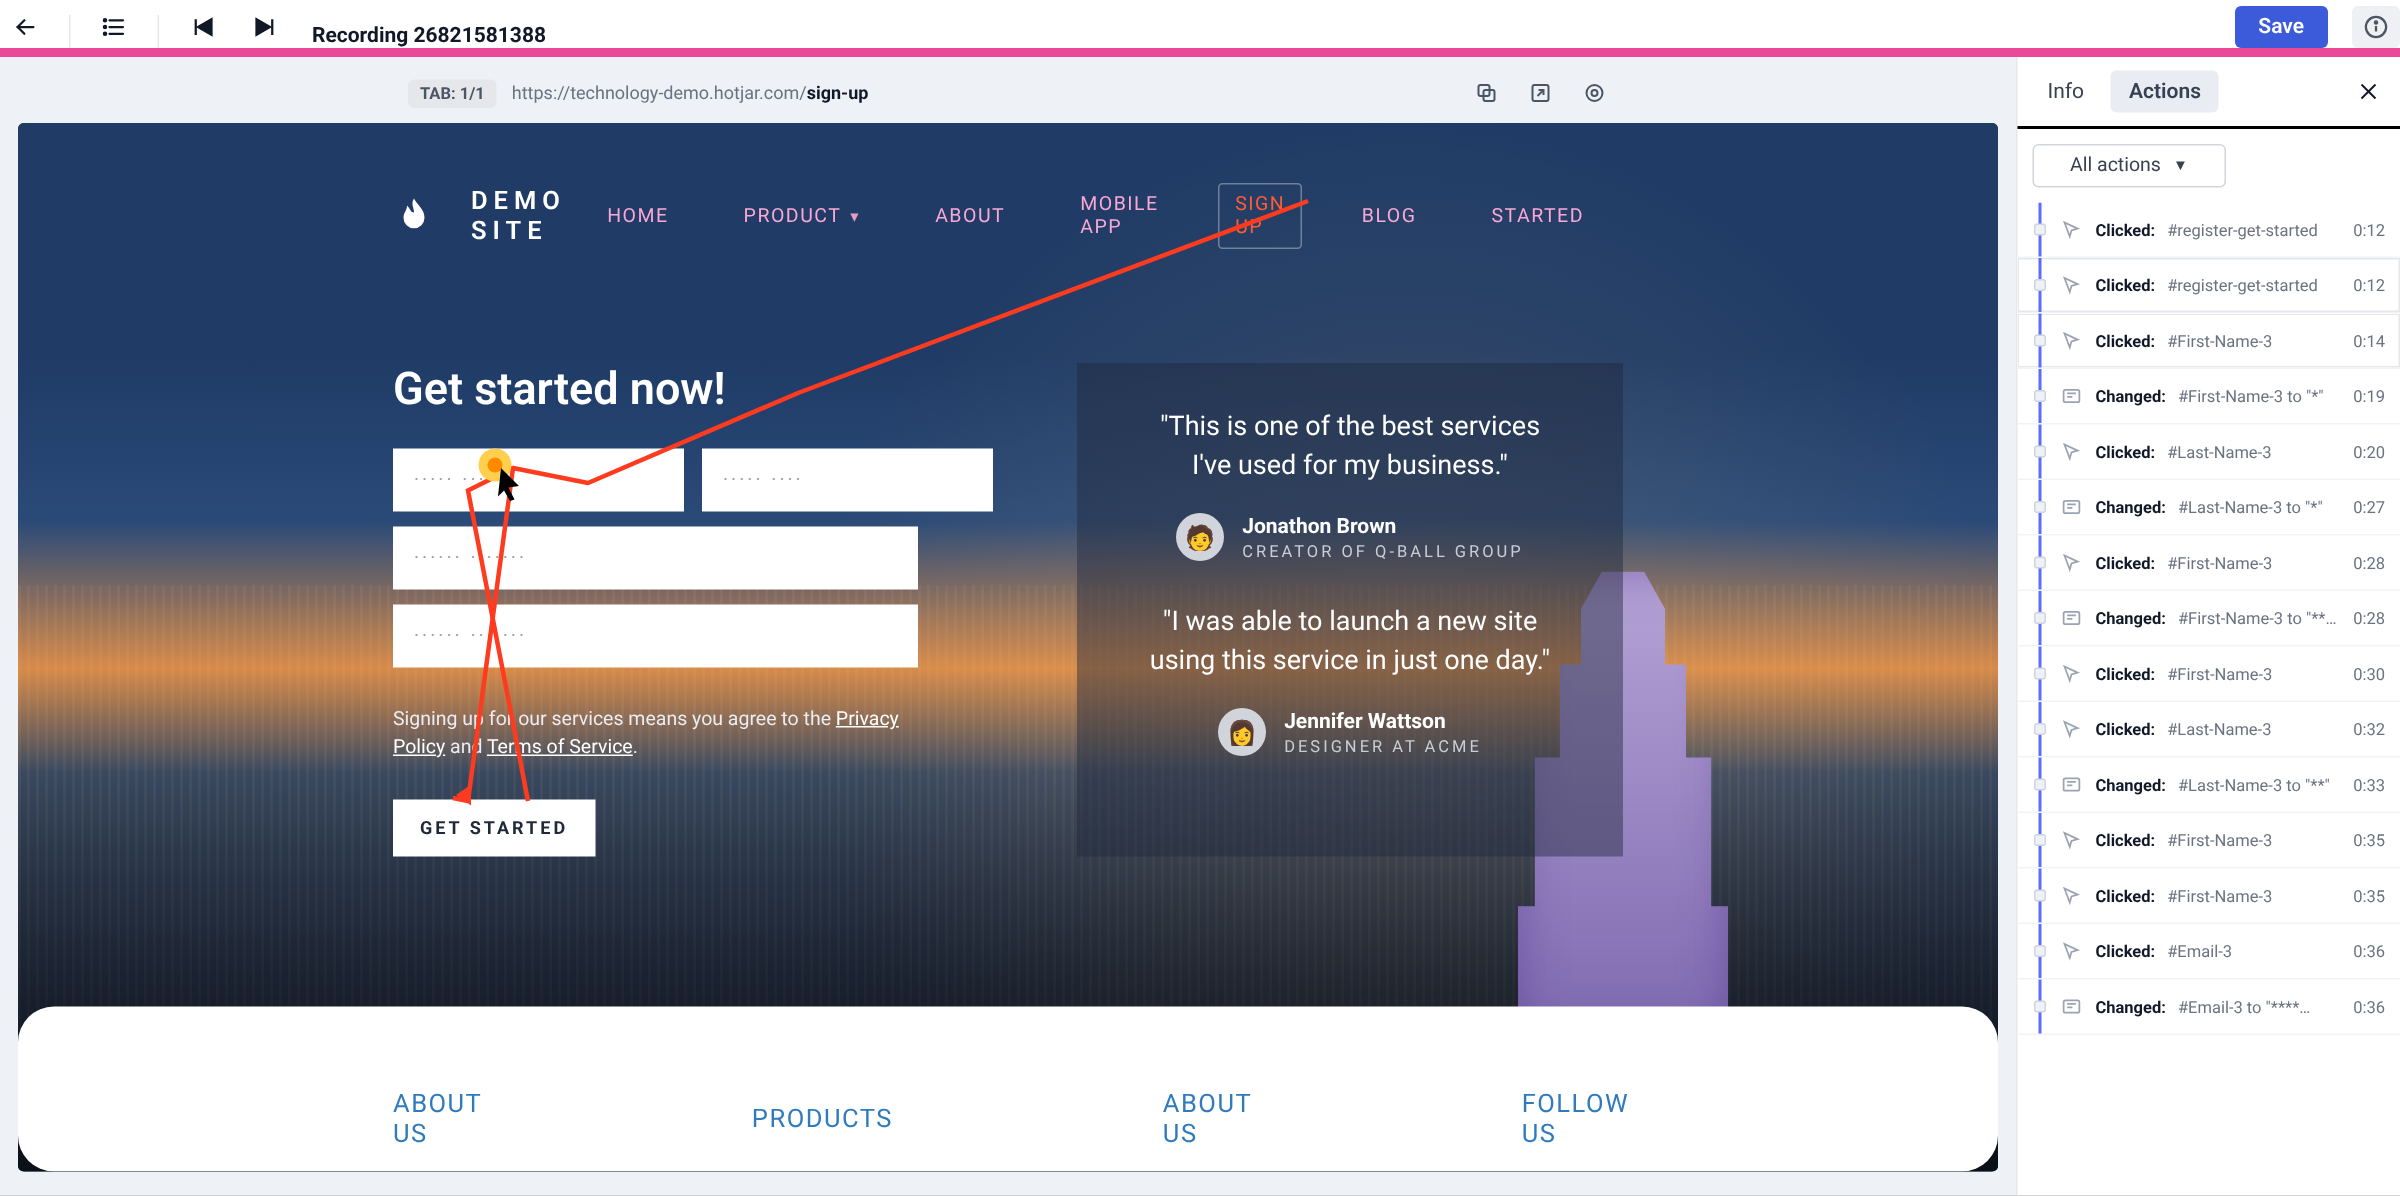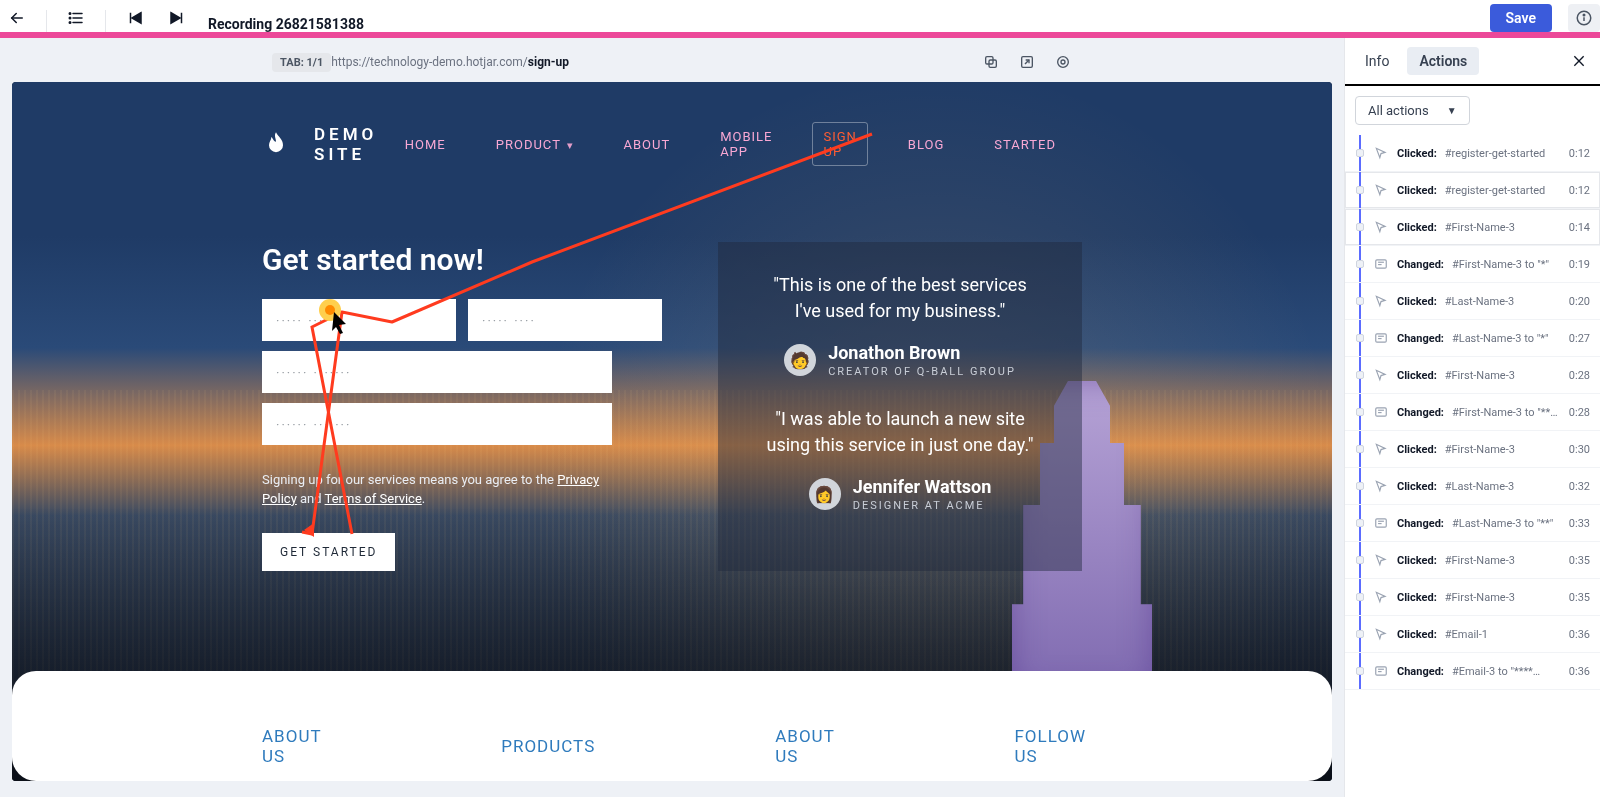--- a/index.html
+++ b/index.html
@@ -12,21 +12,21 @@
   .spacer { flex:1; }
   .save-btn { background:#3b5bdb; color:#fff; font-weight:600; font-size:14px; padding:6px 16px; border:none; border-radius:4px; cursor:pointer; }
   .info-circ { width:32px; height:28px; display:flex; align-items:center; justify-content:center; background:#eef0f4; border-radius:4px; margin-left:8px; cursor:pointer; }
 
   
   .main { display:flex; height:calc(797px - 38px); }
   .viewer { flex:1; position:relative; background:#eef1f6; padding:12px; }
   .sidepanel { width:256px; border-left:1px solid #e5e7eb; display:flex; flex-direction:column; background:#fff; }
 
   
-  .urlrow { height:30px; display:flex; align-items:center; padding:0 6px 6px 260px; position:relative; }
+  .urlrow { height:30px; display:flex; align-items:center; gap:10px; padding:0 6px 6px 260px; position:relative; }
   .tab-pill { font-size:11px; font-weight:700; background:#e5e7eb; color:#4b5563; padding:3px 8px; border-radius:4px; }
   .url { font-size:12px; color:#6b7280; }
   .url b { color:#111827; font-weight:700; }
   .url-icons { position:absolute; right:260px; display:flex; gap:18px; color:#4b5563; }
   .url-icons .ib { width:18px; height:18px; display:flex; align-items:center; justify-content:center; cursor:pointer; }
 
   
   .frame { position:relative; margin-top:2px; height:calc(100% - 36px); border-radius:4px; overflow:hidden; background:#0b1a2b; }
   .hero {
     position:absolute; inset:0;
@@ -60,42 +60,42 @@
 
   
   .hero-grid { position:absolute; top:160px; left:250px; right:250px; display:flex; gap:106px; color:#fff; }
   .col-form { width:350px; }
   .h1 { font-size:30px; font-weight:600; margin-bottom:22px; }
   .form-row { display:flex; gap:12px; margin-bottom:10px; }
   .inp { flex:1; height:42px; background:#fff; border:none; padding:0 14px; font-size:13px; color:#333; }
   .inp::placeholder { letter-spacing:2px; color:#9aa0a6; }
   .consent { font-size:13px; color:#e9edf3; margin-top:26px; line-height:1.45; }
   .consent a { color:#fff; text-decoration:underline; }
-  .get-started { margin-top:24px; background:#fff; color:#1f2937; font-size:12px; font-weight:400; letter-spacing:2px; padding:12px 18px; border:none; cursor:pointer; }
+  .get-started { margin-top:24px; background:#fff; color:#1f2937; font-size:12px; font-weight:700; letter-spacing:2px; padding:12px 18px; border:none; cursor:pointer; }
 
   .col-test { flex:1; background:rgba(30,40,60,0.45); padding:30px 40px; }
   .quote { text-align:center; font-size:18px; line-height:1.45; }
   .person { display:flex; gap:12px; justify-content:center; align-items:center; margin:18px 0 28px; }
   .avatar { width:32px; height:32px; border-radius:50%; background:#d1d5db; display:flex; align-items:center; justify-content:center; font-size:16px; }
-  .pname { font-weight:700; font-size:18px; }
+  .pname { font-weight:700; font-size:14px; }
   .prole { font-size:11px; letter-spacing:2px; color:#c8cdd6; margin-top:2px; }
 
   
   .footband { position:absolute; left:0; right:0; bottom:0; height:110px; background:#fff; display:flex; align-items:center; padding:40px 250px 0; gap:180px; color:#2f7bbd; font-size:17px; letter-spacing:1px;border-radius:24px; }
 
   
   .trail { position:absolute; inset:0; pointer-events:none; }
 
   
   .tabs { display:flex; align-items:center; border-bottom:2px solid #000000; height:48px; padding:6px 8px; gap:6px; }
   .tab { font-size:14px; padding:6px 12px; border-radius:4px; color:#374151; cursor:pointer; }
   .tab.active { background:#e9edf3; font-weight:600; }
   .close-x { margin-left:auto; width:26px; height:26px; display:flex; align-items:center; justify-content:center; cursor:pointer; }
   .filter-row { padding:10px 10px; }
-  .dd { display:inline-flex; align-items:center; gap:18px; border:1px solid #d1d5db; border-radius:4px; padding:6px 12px; font-size:13px; color:#374151; cursor:pointer; }
+  .dd { display:inline-flex; align-items:center; gap:8px; border:1px solid #d1d5db; border-radius:4px; padding:6px 24px; font-size:13px; color:#374151; cursor:pointer; }
   .dd .tri { font-size:10px; }
 
   .events { flex:1; overflow:auto; border-left:0; }
   .evt { position:relative; display:flex; align-items:center; gap:8px; font-size:11px; padding:10px 10px 10px 28px; border-bottom:1px solid #f1f3f6; }
   .evt .tline { position:absolute; left:14px; top:0; bottom:0; width:2px; background:#5b6cff; }
   .evt .dot { position:absolute; left:11px; top:50%; transform:translateY(-50%); width:8px; height:8px; border-radius:2px; background:#eef1f6; border:1px solid #cfd4df; }
   .evt .ico { width:16px; height:16px; display:flex; align-items:center; justify-content:center; color:#9aa3b2; flex:0 0 16px; }
   .evt .lbl { color:#111827; font-weight:700; }
   .evt .tgt { color:#6b7280; overflow:hidden; text-overflow:ellipsis; white-space:nowrap; max-width:120px; }
   .evt .ts { margin-left:auto; color:#6b7280; }
@@ -448,21 +448,21 @@
         </div>
         <div class="evt">
           <span class="tline"></span>
           <span class="dot"></span>
           <span class="ico">
             <svg width="14" height="14" viewBox="0 0 24 24" fill="none" stroke="currentColor" stroke-width="2">
               <path d="M4 4l6 16 2-7 7-2z"></path>
             </svg>
           </span>
           <span class="lbl">Clicked:</span> 
-          <span class="tgt">#Email-1</span>
+          <span class="tgt">#Email-3</span>
           <span class="ts">0:36</span>
         </div>
         <div class="evt">
           <span class="tline"></span>
           <span class="dot"></span>
           <span class="ico">
             <svg width="14" height="14" viewBox="0 0 24 24" fill="none" stroke="currentColor" stroke-width="2">
               <rect x="3" y="5" width="18" height="14" rx="2"></rect>
               <line x1="7" y1="9" x2="17" y2="9"></line>
               <line x1="7" y1="13" x2="13" y2="13"></line>

